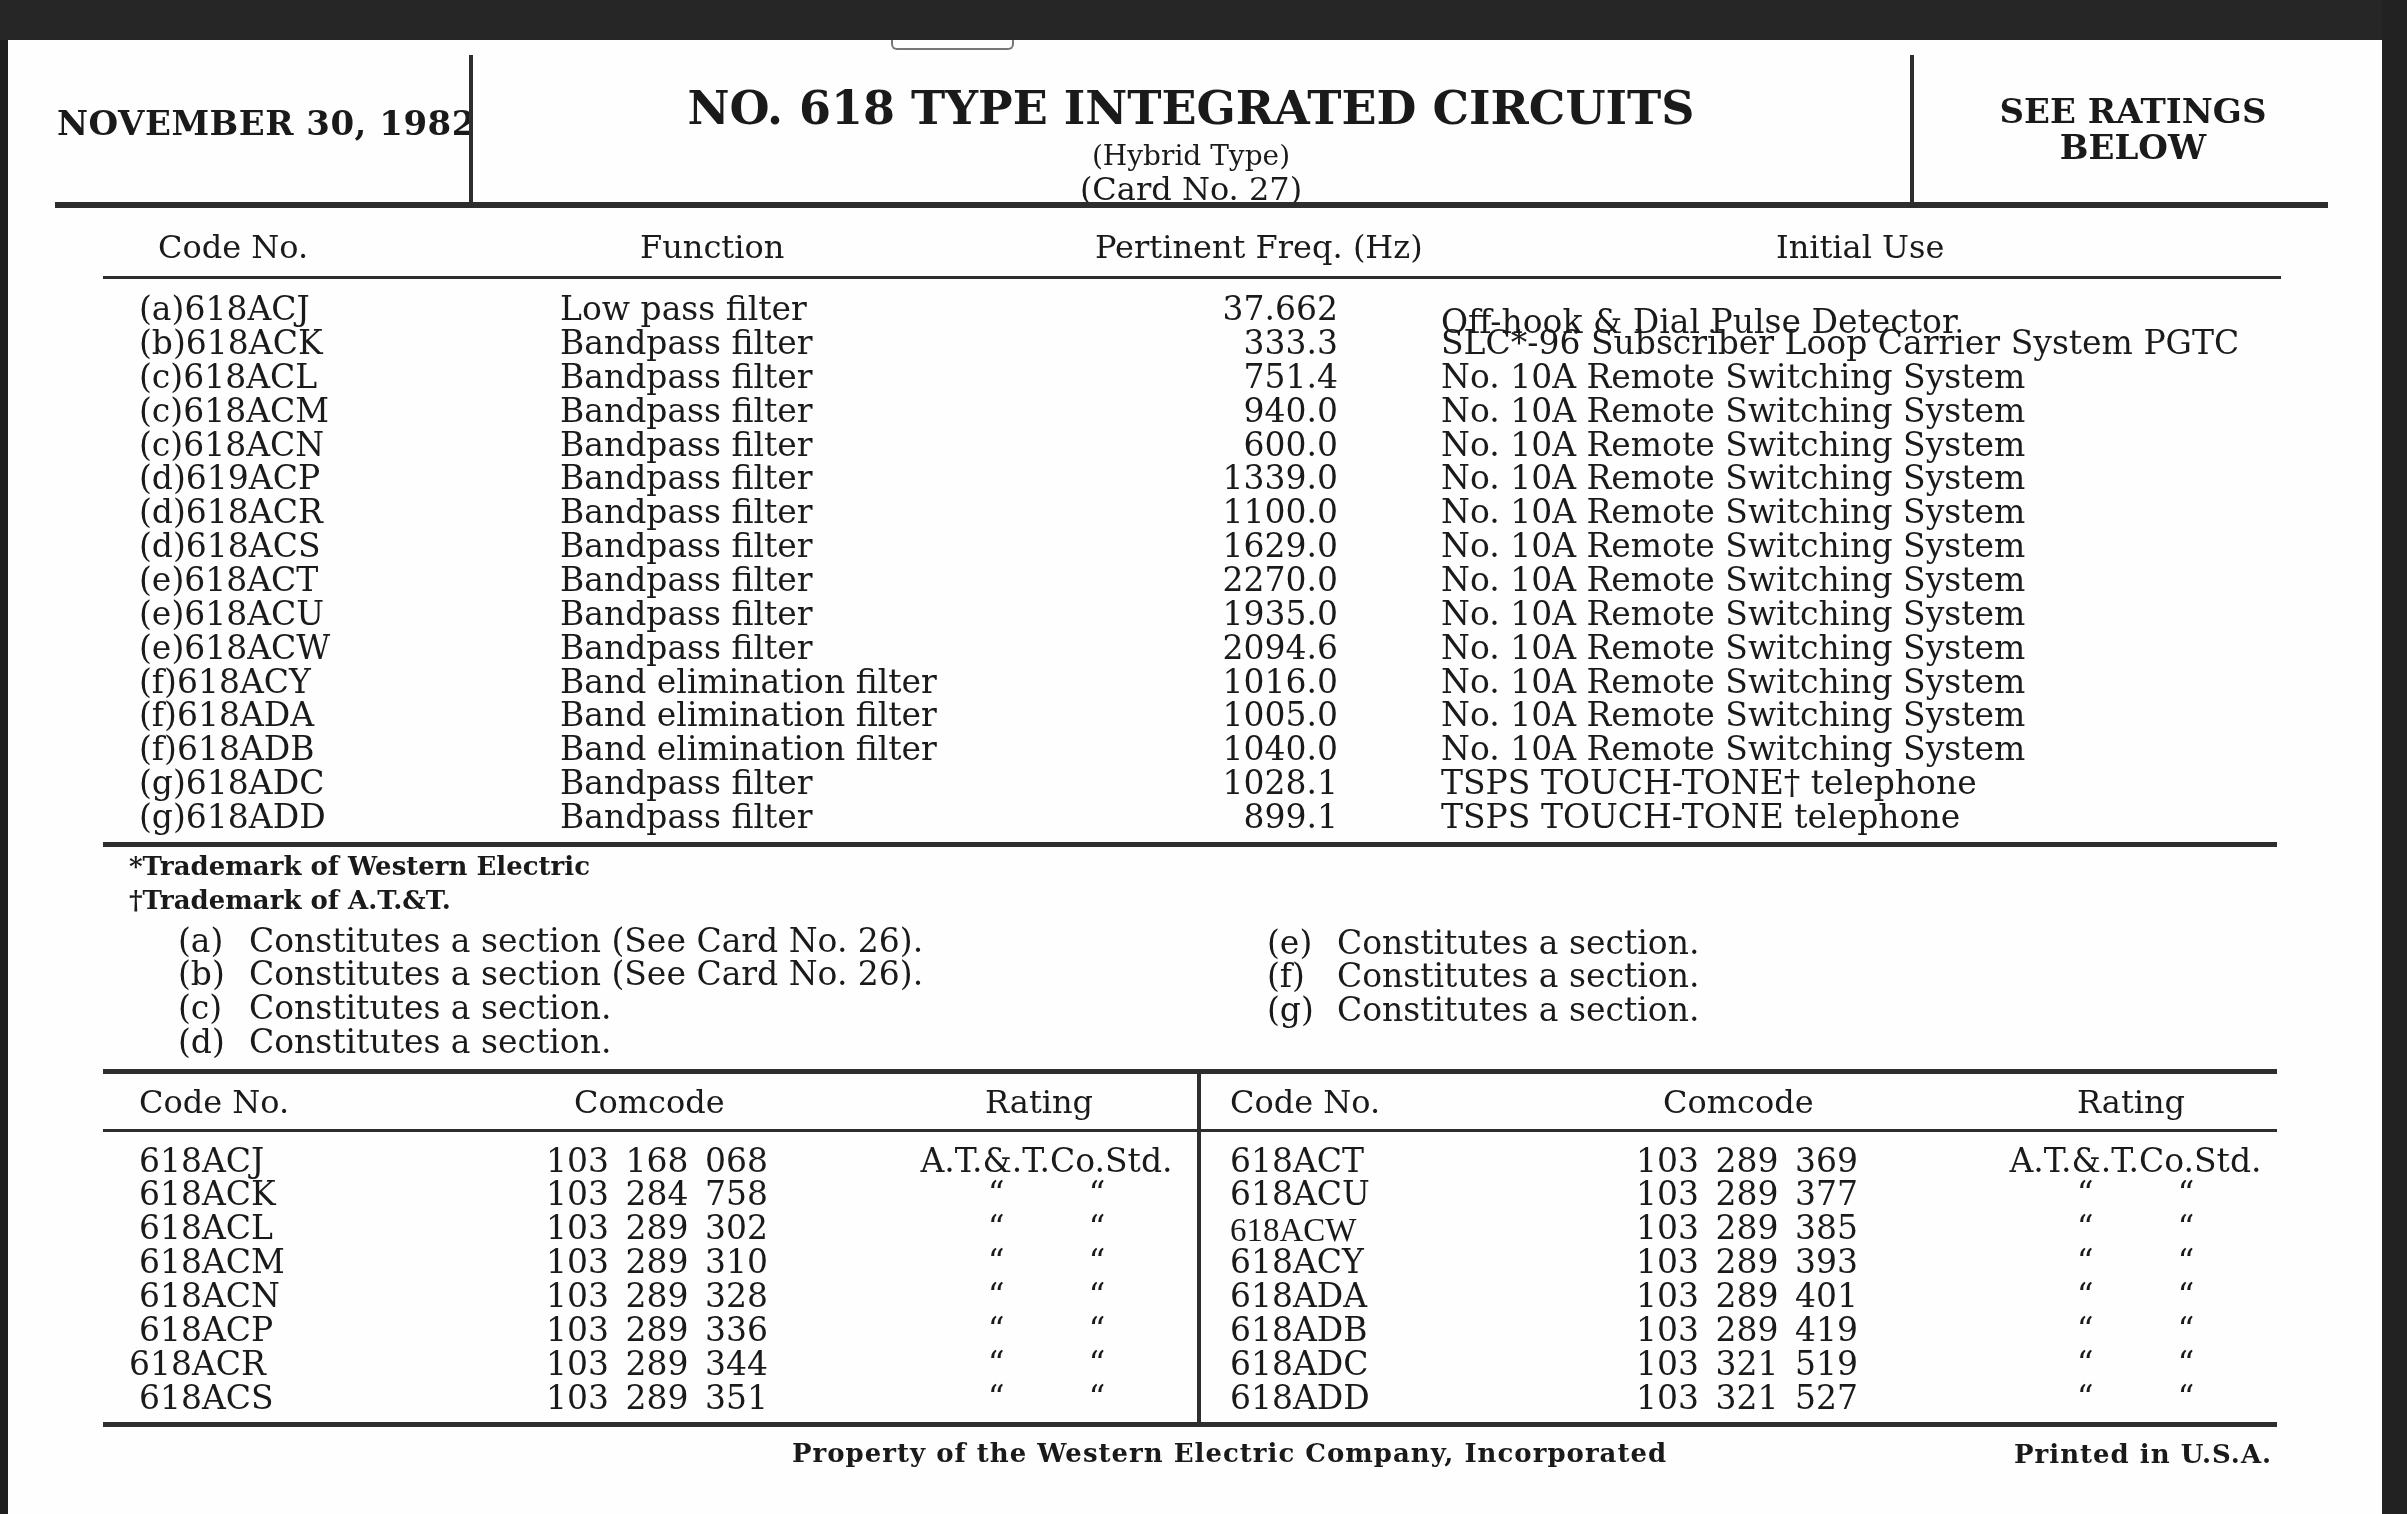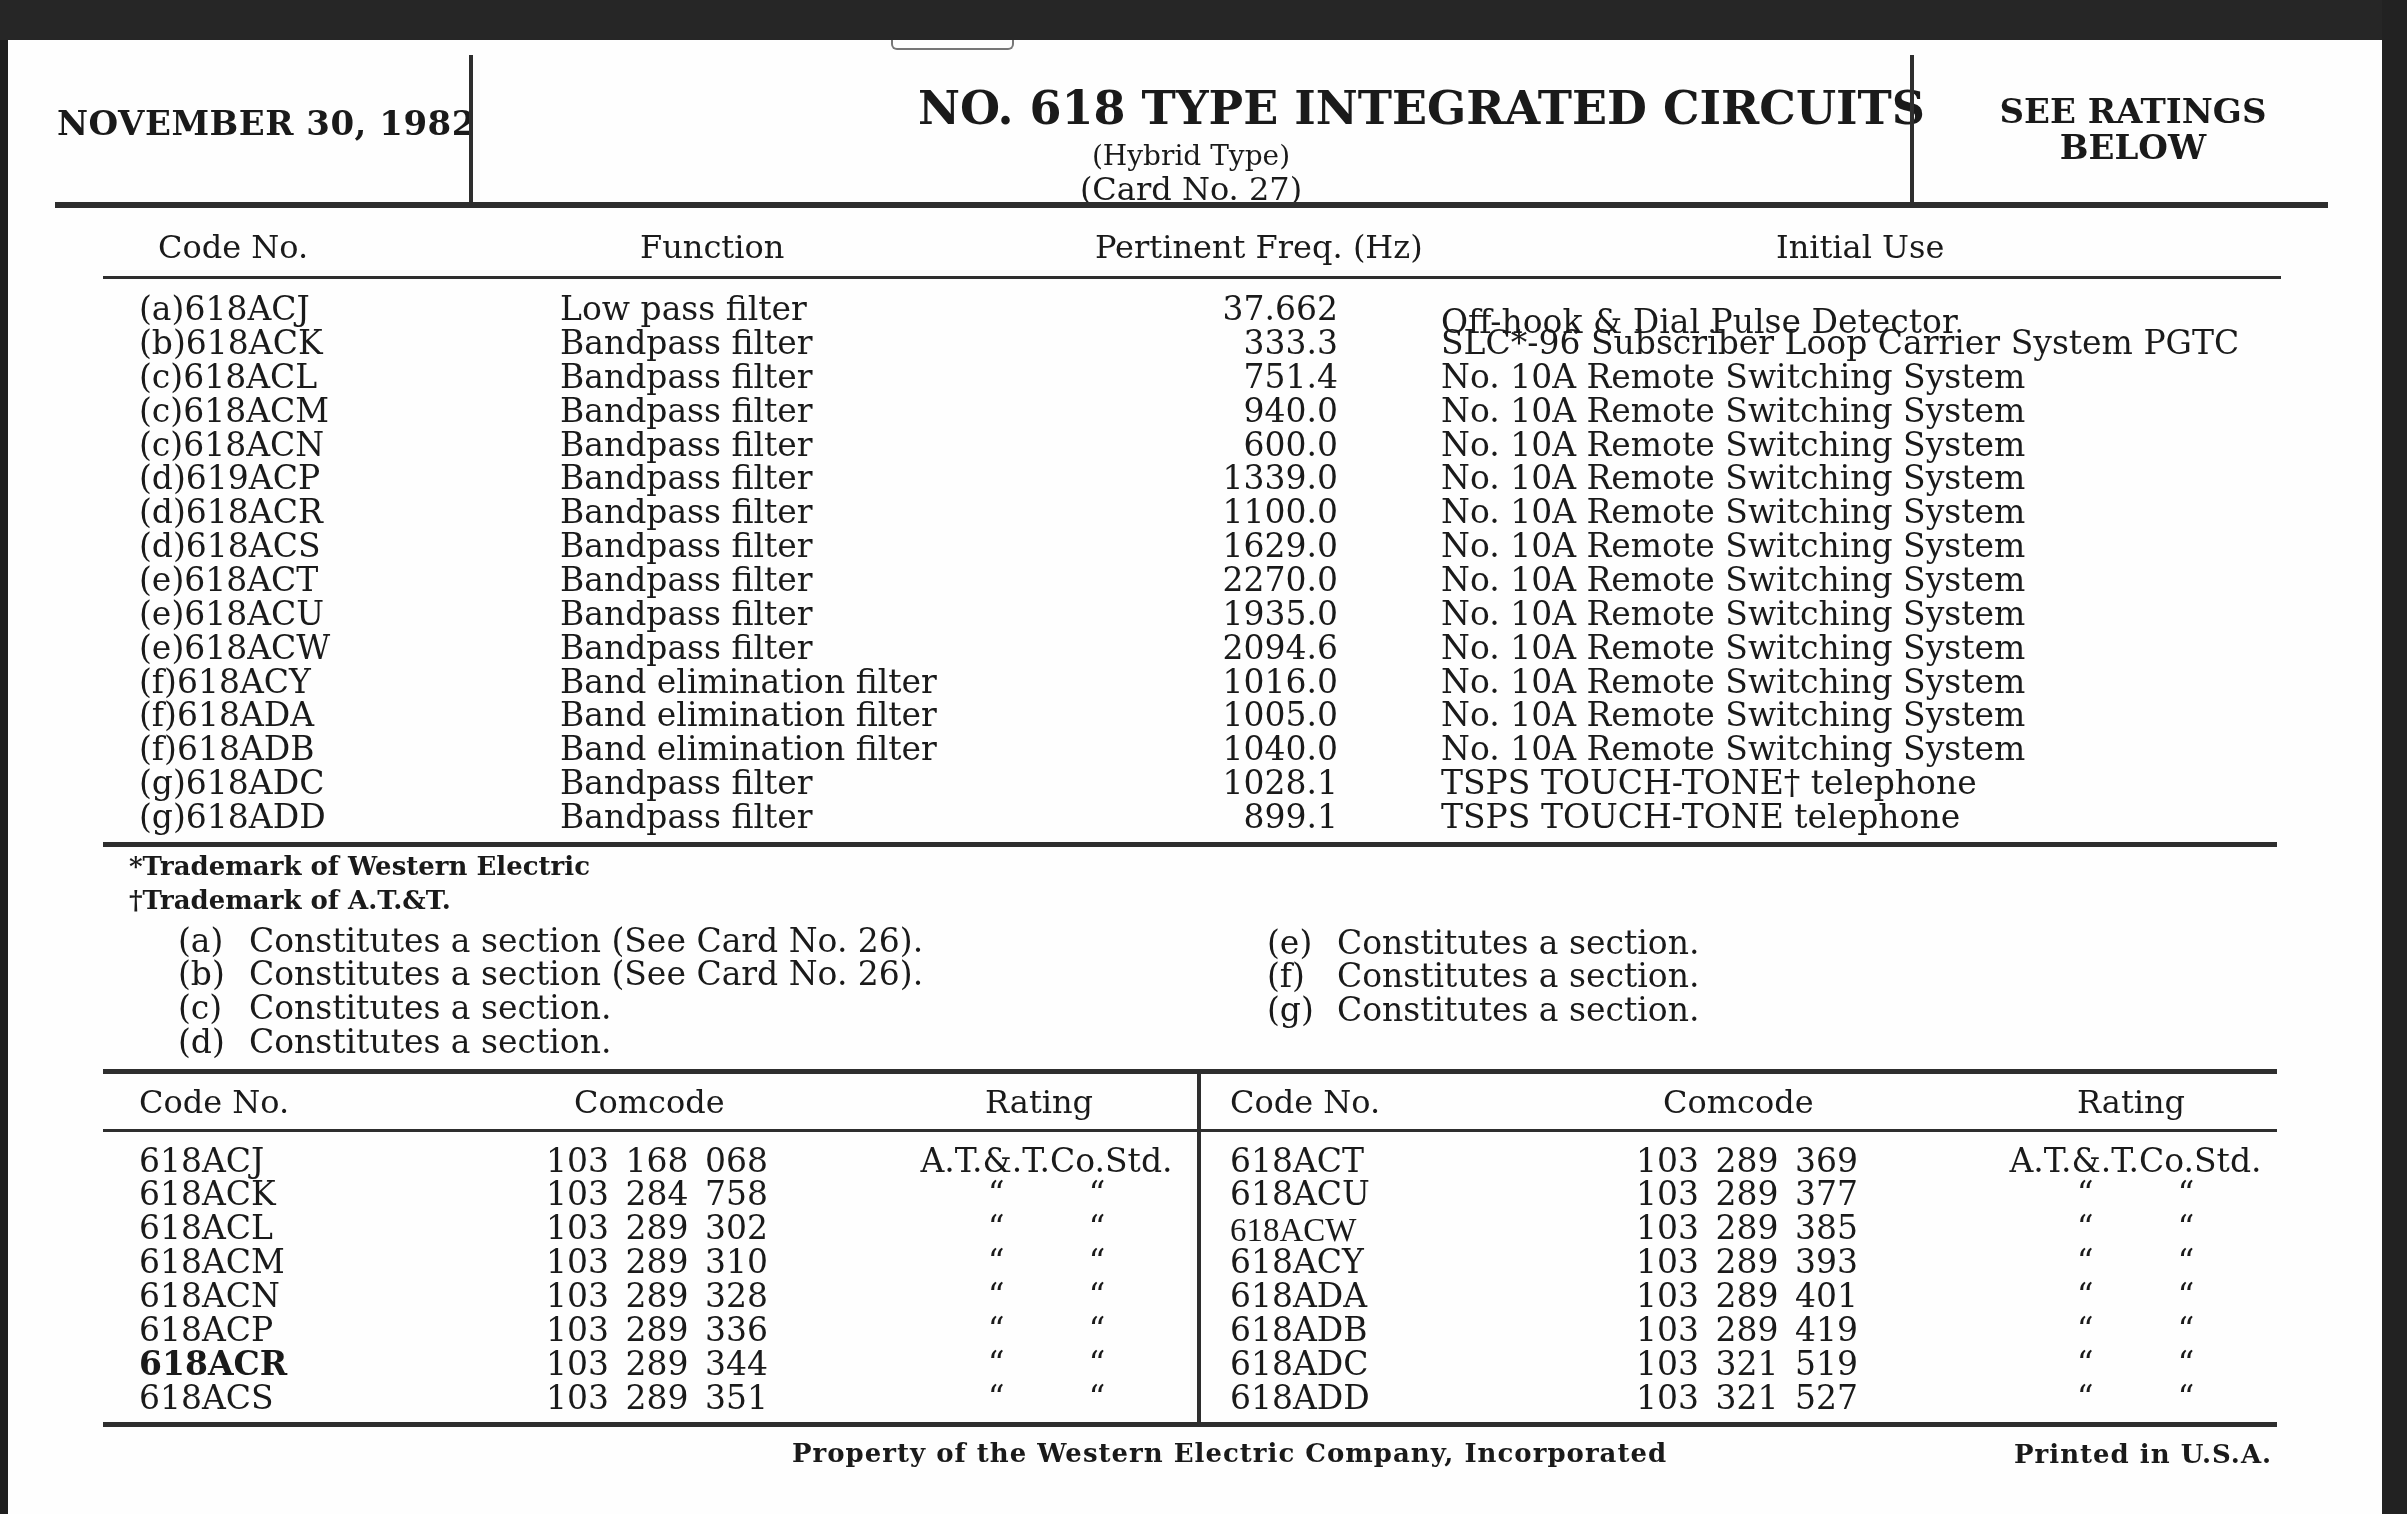--- a/index.html
+++ b/index.html
@@ -14,21 +14,21 @@
   .card {
     position:absolute; left:8px; top:40px; width:2374px; height:1475px;
     background:#fefefe;
   }
   .tab { position:absolute; left:891px; top:40px; width:119px; height:8px; border:2px solid #777; border-top:none; border-radius:0 0 6px 6px; }
   .abs { position:absolute; white-space:pre; }
   .rule { position:absolute; background:#2e2e2e; }
   .vline { position:absolute; background:#2e2e2e; width:4px; }
 
   .date { left:57px; top:103px; font-size:34px; font-weight:bold; letter-spacing:0.5px; }
-  .title { left:473px; top:81px; width:1436px; text-align:right; font-size:46px; font-weight:bold;margin-left:16px; }
+  .title { left:473px; top:81px; width:1436px; text-align:center; font-size:46px; font-weight:bold; }
   .subtitle { left:473px; top:139px; width:1436px; text-align:center; font-size:28px; }
   .subtitle2 { left:473px; top:170px; width:1436px; text-align:center; font-size:32px; }
   .see { left:1940px; top:93px; width:386px; text-align:center; font-size:34px; font-weight:bold; line-height:36px; }
 
   .hdr { font-size:32px; }
   .row { font-size:33px; }
   .fn { font-size:26px; font-weight:bold; }
   .note { font-size:33px; }
   .foot { font-size:26px; font-weight:bold; letter-spacing:1px; }
   .num { text-align:right; }
@@ -167,21 +167,21 @@
     <div class="abs row" style="left:915px;width:263px;text-align:center;top:1208px;">“        “</div>
     <div class="abs row" style="left:139px;top:1242px;">618ACM</div>
     <div class="abs row" style="left:546px;word-spacing:6px;top:1242px;">103 289 310</div>
     <div class="abs row" style="left:915px;width:263px;text-align:center;top:1242px;">“        “</div>
     <div class="abs row" style="left:139px;top:1276px;">618ACN</div>
     <div class="abs row" style="left:546px;word-spacing:6px;top:1276px;">103 289 328</div>
     <div class="abs row" style="left:915px;width:263px;text-align:center;top:1276px;">“        “</div>
     <div class="abs row" style="left:139px;top:1310px;">618ACP</div>
     <div class="abs row" style="left:546px;word-spacing:6px;top:1310px;">103 289 336</div>
     <div class="abs row" style="left:915px;width:263px;text-align:center;top:1310px;">“        “</div>
-    <div class="abs row" style="left:139px;top:1344px;font-weight:bold;">618ACR</div>
+    <div class="abs row" style="left:129px;top:1344px;">618ACR</div>
     <div class="abs row" style="left:546px;word-spacing:6px;top:1344px;">103 289 344</div>
     <div class="abs row" style="left:915px;width:263px;text-align:center;top:1344px;">“        “</div>
     <div class="abs row" style="left:139px;top:1378px;">618ACS</div>
     <div class="abs row" style="left:546px;word-spacing:6px;top:1378px;">103 289 351</div>
     <div class="abs row" style="left:915px;width:263px;text-align:center;top:1378px;">“        “</div>
     <div class="abs row" style="left:1230px;top:1141px;">618ACT</div>
     <div class="abs row" style="left:1636px;word-spacing:6px;top:1141px;">103 289 369</div>
     <div class="abs row" style="left:2006px;width:259px;text-align:center;top:1141px;">A.T.&amp;.T.Co.Std.</div>
     <div class="abs row" style="left:1230px;top:1174px;">618ACU</div>
     <div class="abs row" style="left:1636px;word-spacing:6px;top:1174px;">103 289 377</div>

